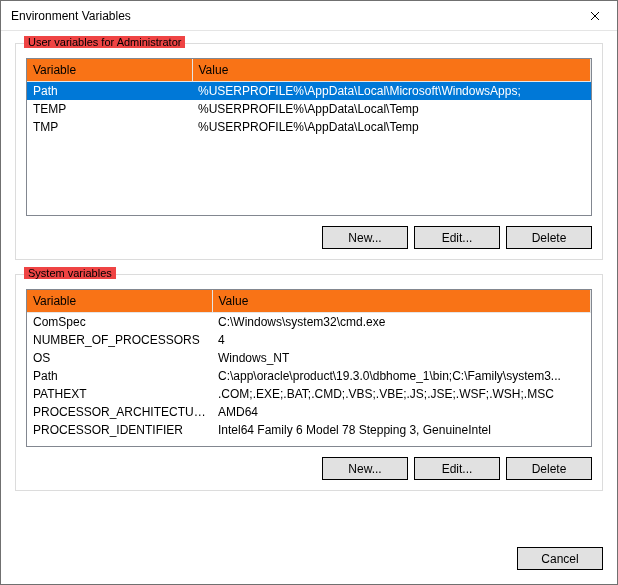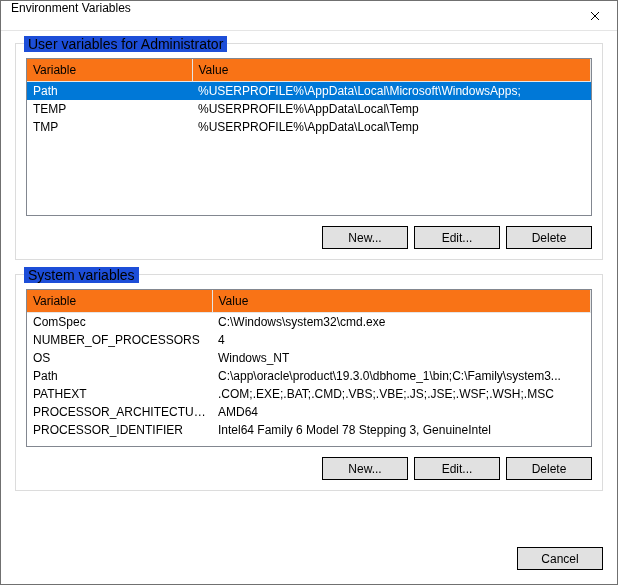--- a/index.html
+++ b/index.html
@@ -15,20 +15,21 @@
   width: 618px;
   height: 585px;
   border: 1px solid #707070;
   background: #fff;
   display: flex;
   flex-direction: column;
 }
 .titlebar {
   height: 30px;
   display: flex;
+  align-items: center;
   padding-left: 10px;
   border-bottom: 1px solid #e5e5e5;
 }
 .titlebar-title {
   flex: 1;
   font-size: 12px;
 }
 .close-btn {
   width: 45px;
   height: 30px;
@@ -47,23 +48,23 @@
 .groupbox {
   border: 1px solid #dcdcdc;
   position: relative;
   padding: 14px 10px 10px 10px;
   margin-bottom: 14px;
 }
 .groupbox-title {
   position: absolute;
   top: -8px;
   left: 8px;
-  background: #1d4ed8;
+  background: #ef4444;
   padding: 0 4px;
-  font-size: 14px;
+  font-size: 11px;
 }
 .table-wrapper {
   border: 1px solid #828790;
   background: #fff;
   height: 158px;
   overflow: hidden;
   position: relative;
 }
 .table-scroll {
   height: 100%;

